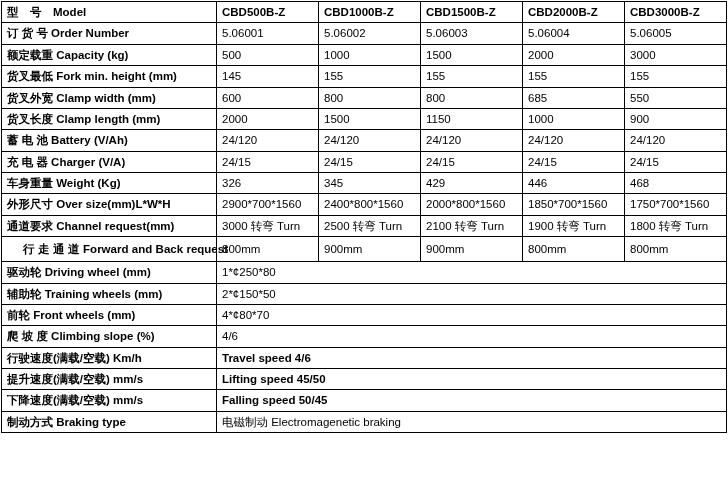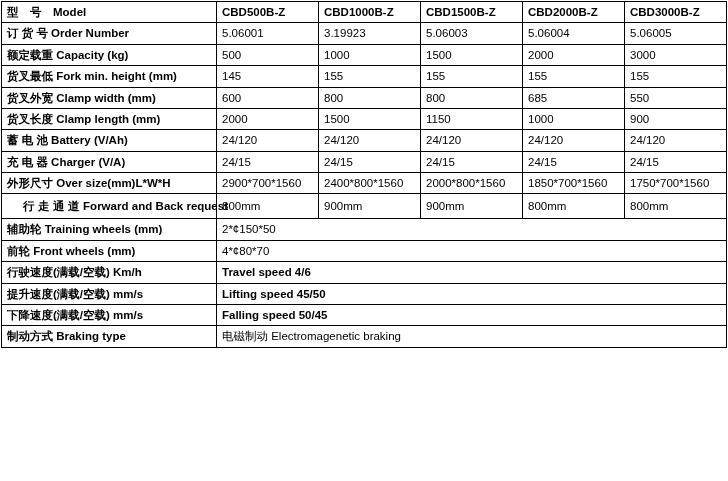--- a/index.html
+++ b/index.html
@@ -73,21 +73,21 @@
       <td class="model-head">CBD1000B-Z</td>
       <td class="model-head">CBD1500B-Z</td>
       <td class="model-head">CBD2000B-Z</td>
       <td class="model-head">CBD3000B-Z</td>
     </tr>
   <tr>
         <td class="label-cell">
           <span class="lbl-inner">订 货 号 Order Number</span>
         </td>
         <td class="val">5.06001</td>
-        <td class="val">3.19923</td>
+        <td class="val">5.06002</td>
         <td class="val">5.06003</td>
         <td class="val">5.06004</td>
         <td class="val">5.06005</td>
       </tr>
       <tr>
         <td class="label-cell">
           <span class="lbl-inner">额定载重 Capacity          (kg)</span>
         </td>
         <td class="val">500</td>
         <td class="val">1000</td>
@@ -140,49 +140,81 @@
           <span class="lbl-inner">充 电 器 Charger       (V/A)</span>
         </td>
         <td class="val">24/15</td>
         <td class="val">24/15</td>
         <td class="val">24/15</td>
         <td class="val">24/15</td>
         <td class="val">24/15</td>
       </tr>
       <tr>
         <td class="label-cell">
+          <span class="lbl-inner">车身重量 Weight            (Kg)</span>
+        </td>
+        <td class="val">326</td>
+        <td class="val">345</td>
+        <td class="val">429</td>
+        <td class="val">446</td>
+        <td class="val">468</td>
+      </tr>
+      <tr>
+        <td class="label-cell">
           <span class="lbl-inner">外形尺寸 Over size(mm)L*W*H</span>
         </td>
         <td class="val">2900*700*1560</td>
         <td class="val">2400*800*1560</td>
         <td class="val">2000*800*1560</td>
         <td class="val">1850*700*1560</td>
         <td class="val">1750*700*1560</td>
       </tr>
+      <tr>
+        <td class="label-cell">
+          <span class="lbl-inner">通道要求 Channel request(mm)</span>
+        </td>
+        <td class="val">3000 转弯 Turn</td>
+        <td class="val">2500 转弯 Turn</td>
+        <td class="val">2100 转弯 Turn</td>
+        <td class="val">1900 转弯 Turn</td>
+        <td class="val">1800 转弯 Turn</td>
+      </tr>
       <tr class="tall">
         <td class="label-cell justify">
           <span class="lbl-inner">行 走 通 道 Forward and Back request</span>
         </td>
         <td class="val">800mm</td>
         <td class="val">900mm</td>
         <td class="val">900mm</td>
         <td class="val">800mm</td>
         <td class="val">800mm</td>
       </tr>
       <tr>
         <td class="label-cell">
+          <span class="lbl-inner">驱动轮 Driving wheel        (mm)</span>
+        </td>
+        <td class="val" colspan="5">1*¢250*80</td>
+      </tr>
+      <tr>
+        <td class="label-cell">
           <span class="lbl-inner">辅助轮 Training wheels (mm)</span>
         </td>
         <td class="val" colspan="5">2*¢150*50</td>
       </tr>
       <tr>
         <td class="label-cell">
           <span class="lbl-inner">前轮 Front wheels           (mm)</span>
         </td>
         <td class="val" colspan="5">4*¢80*70</td>
+      </tr>
+      <tr>
+        <td class="label-cell">
+          <span class="lbl-inner">爬 坡 度 Climbing slope (%)</span>
+        </td>
+        <td class="val" colspan="5">4/6</td>
       </tr>
       <tr>
         <td class="label-cell">
           <span class="lbl-inner">行驶速度(满载/空载)  Km/h</span>
         </td>
         <td class="val bold" colspan="5">Travel speed 4/6</td>
       </tr>
       <tr>
         <td class="label-cell">
           <span class="lbl-inner">提升速度(满载/空载)  mm/s</span>

